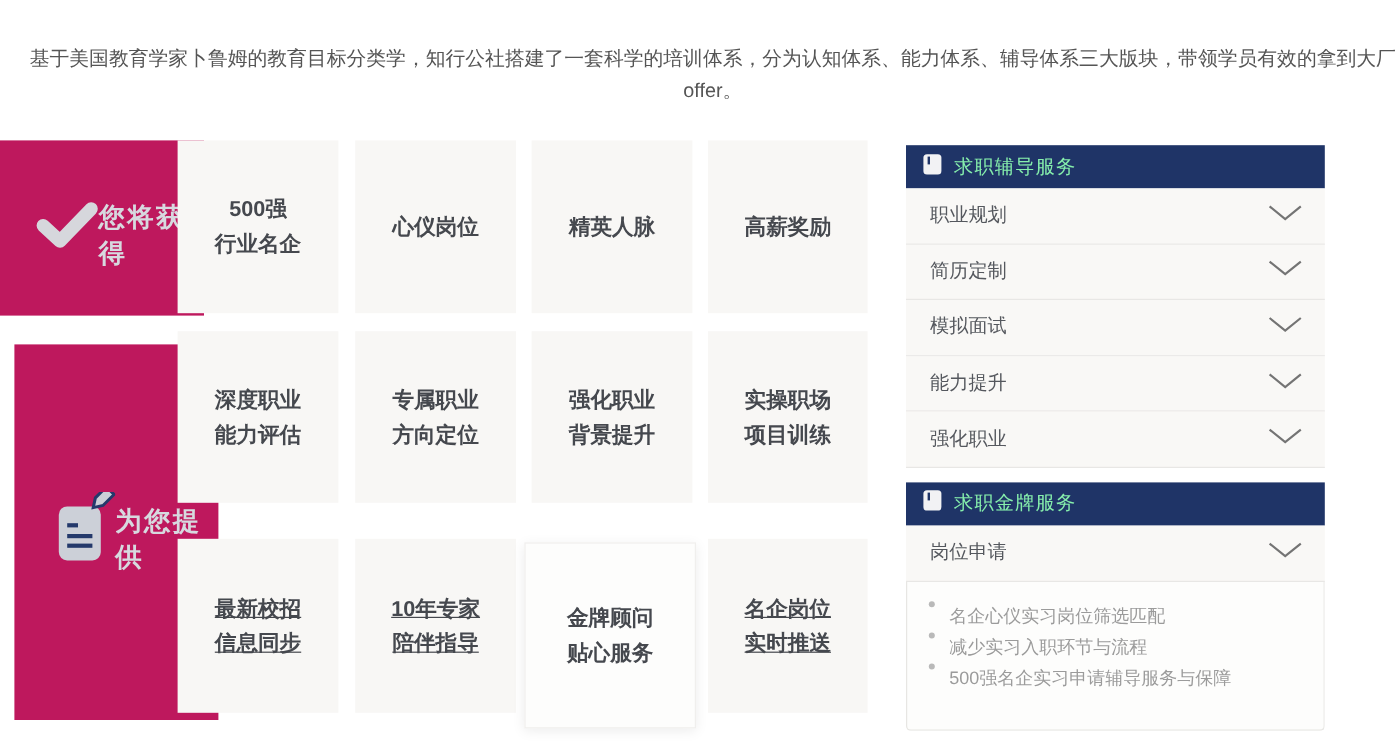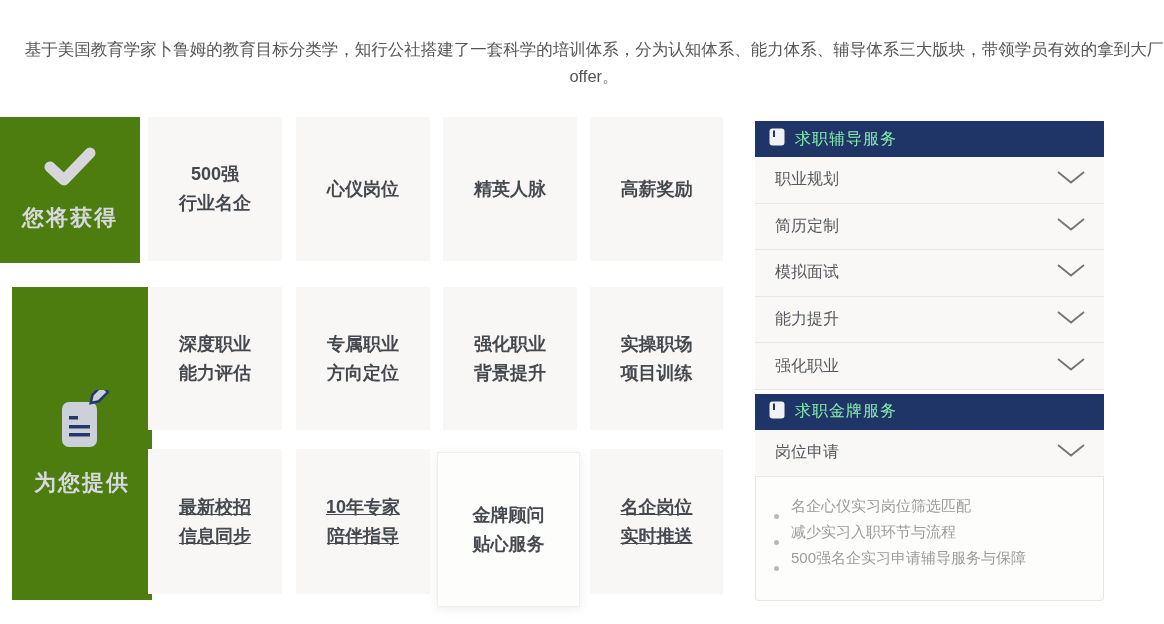--- a/index.html
+++ b/index.html
@@ -4,46 +4,46 @@
 <style>
   html,body{margin:0;padding:0;background:#ffffff;}
   body{font-family:"Liberation Sans","DejaVu Sans",sans-serif;}
   .stage{position:relative;width:1164px;height:624px;background:#ffffff;overflow:hidden;}
 
   
   .intro{position:absolute;top:36px;left:12px;width:100%;text-align:center;
          font-size:16.5px;line-height:27px;color:#555555;}
 
   
-  .navy-block{position:absolute;left:0;width:140px;background:#4d7c0f;
-              display:flex;flex-direction:column;align-items:center;justify-content:center;}
+  .navy-block{position:absolute;left:0;width:140px;background:#be185d;
+              display:flex;flex-direction:row;align-items:center;justify-content:center;padding-left:30px;}
   .navy-block .blk-label{margin-top:12px;font-size:22px;font-weight:bold;color:#d7d9df;letter-spacing:2px;}
   .block1{top:117px;height:146px;}
   .block2{top:287px;height:313px;margin-left:12px;}
 
   
   .card{position:absolute;background:#f8f7f5;display:flex;align-items:center;justify-content:center;
         text-align:center;font-size:18px;font-weight:bold;color:#45484e;line-height:29px;
         white-space:pre-line;}
-  .r1{top:117px;height:144px;} .r2{top:287px;height:143px;} .r3{top:449px;height:145px;text-decoration:underline;}
+  .r1{top:117px;height:144px;} .r2{top:276px;height:143px;} .r3{top:449px;height:145px;text-decoration:underline;}
   .c1{left:148px;width:134px;} .c2{left:296px;width:134px;} .c3{left:443px;width:134px;} .c4{left:590px;width:133px;}
   .card.special{left:437px;top:452px;width:141px;height:153px;background:#fdfdfc;z-index:2;
         box-shadow:0 2px 10px rgba(0,0,0,0.08);border:1px solid #f0efed;}
 
   
   .panel{position:absolute;left:755px;top:121px;width:349px;}
   .panel-header{height:36px;background:#1f3467;display:flex;align-items:center;padding-left:14px;box-sizing:border-box;}
   .panel-header .hd-title{color:#86efac;font-size:16px;margin-left:10px;letter-spacing:1px;}
   .acc-row{height:46.6px;background:#f9f8f6;border-bottom:1px solid #e8e7e5;box-sizing:border-box;
            display:flex;align-items:center;justify-content:space-between;padding:0 18px 0 20px;cursor:pointer;}
   .acc-row .row-label{font-size:16px;color:#55585e;}
-  .hdr2{margin-top:4px;}
+  .hdr2{margin-top:12px;}
   .content-box{height:124px;background:#fdfdfc;border:1px solid #e7e6e3;border-top:none;
                border-radius:0 0 4px 4px;box-sizing:border-box;padding:16px 14px 0 18px;}
-  .bullet-li{display:flex;align-items:flex-end;font-size:15px;color:#9b9b9b;line-height:26px;}
+  .bullet-li{display:flex;align-items:flex-start;font-size:15px;color:#9b9b9b;line-height:26px;}
   .dot{width:5px;height:5px;border-radius:50%;background:#b9b9b9;margin-right:12px;flex:0 0 auto;}
   .chev{flex:0 0 auto;}
 </style>
 </head>
 <body>
 
 <div class="stage">
 
   <div class="intro">
     <div>基于美国教育学家卜鲁姆的教育目标分类学，知行公社搭建了一套科学的培训体系，分为认知体系、能力体系、辅导体系三大版块，带领学员有效的拿到大厂</div>

